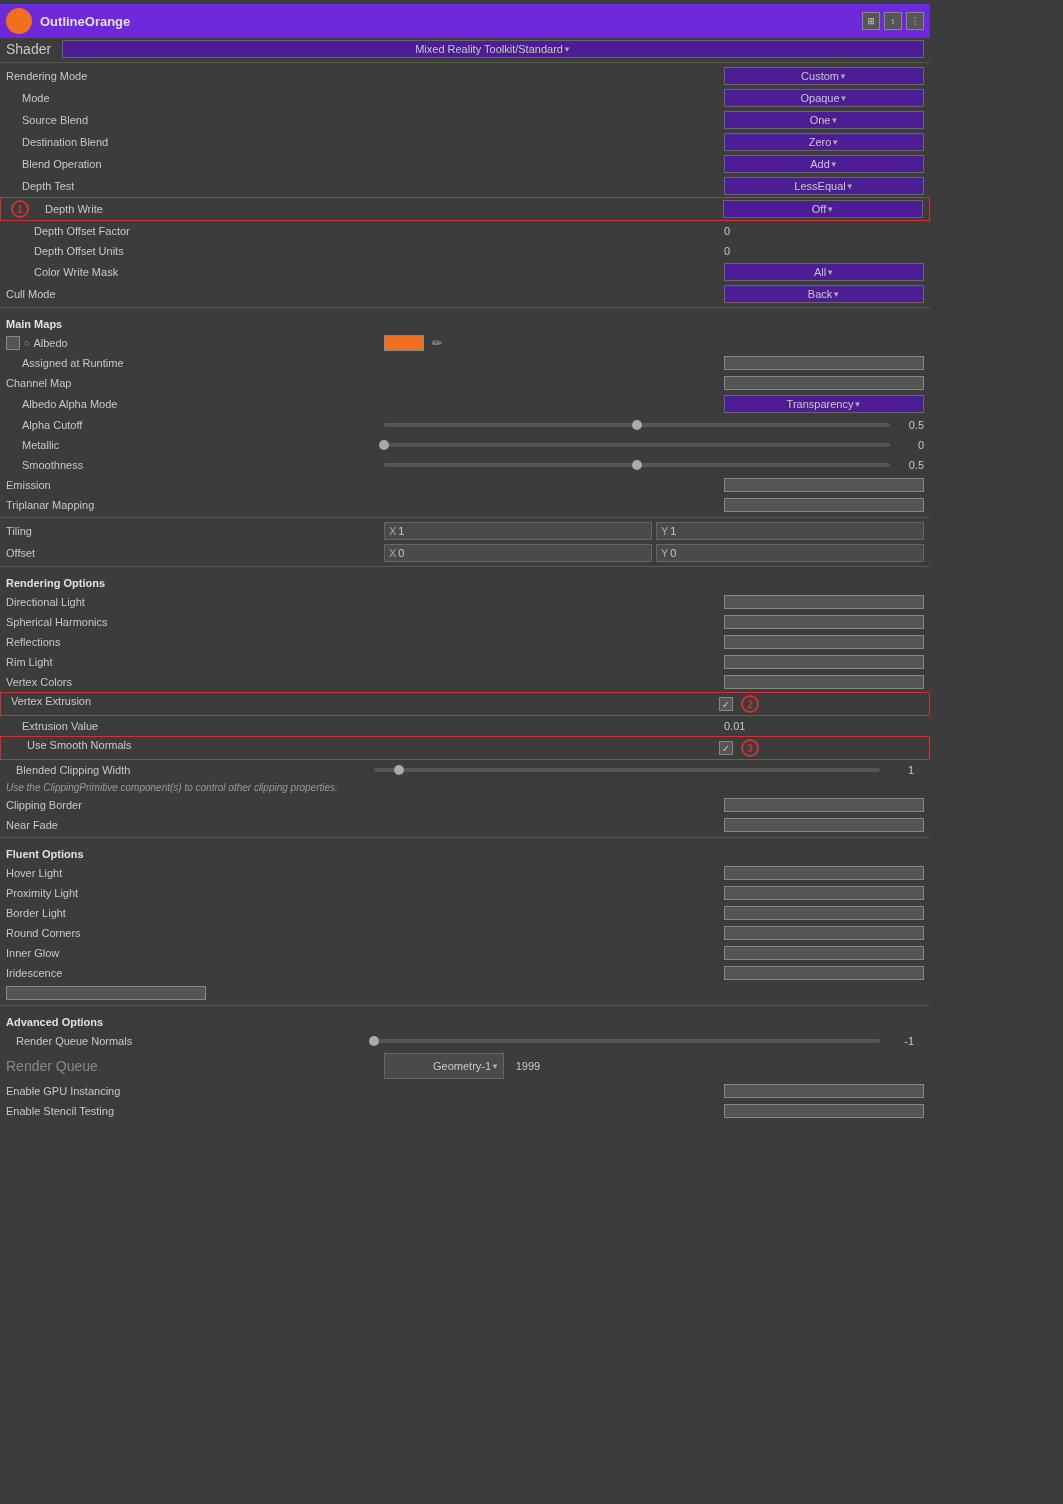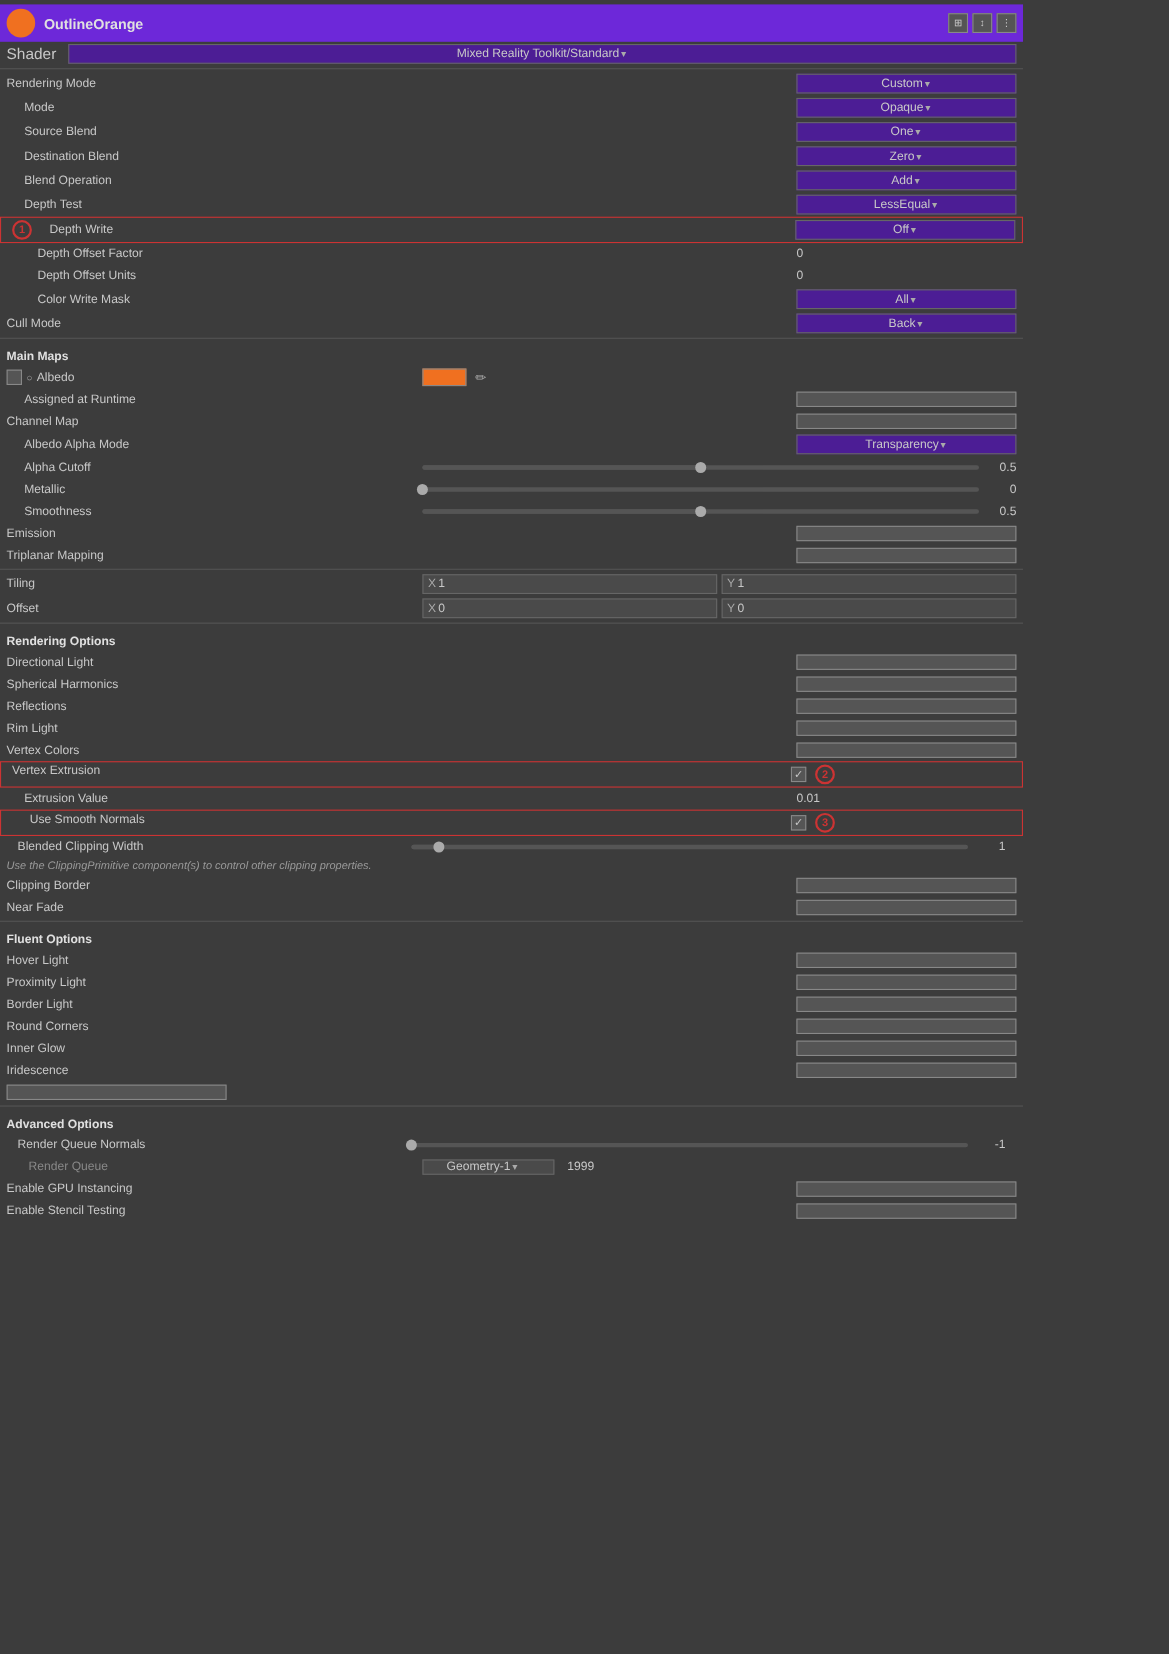--- a/index.html
+++ b/index.html
@@ -251,39 +251,38 @@
     }
     .render-queue-row {
       display: flex;
       align-items: center;
       padding: 2px 6px;
       min-height: 20px;
     }
     .render-queue-label {
       flex: 1;
       color: #888;
-      font-size: 11px;
-      margin-left: 20px;
+      font-size: 14px;
     }
     .render-queue-right {
       min-width: 540px;
       display: flex;
       align-items: center;
       gap: 4px;
     }
     .render-queue-dropdown {
       background: #4a4a4a;
       border: 1px solid #666;
       color: #c8c8c8;
       font-size: 11px;
-      padding: 1px 21px;
-      height: 14px;
-      display: flex;
-      align-items: center;
-      justify-content: flex-start;
+      padding: 1px 4px;
+      height: 26px;
+      display: flex;
+      align-items: center;
+      justify-content: flex-end;
       cursor: pointer;
       min-width: 120px;
     }
     .render-queue-value {
       color: #c8c8c8;
       font-size: 11px;
       min-width: 40px;
       text-align: center;
     }
     .info-text {

